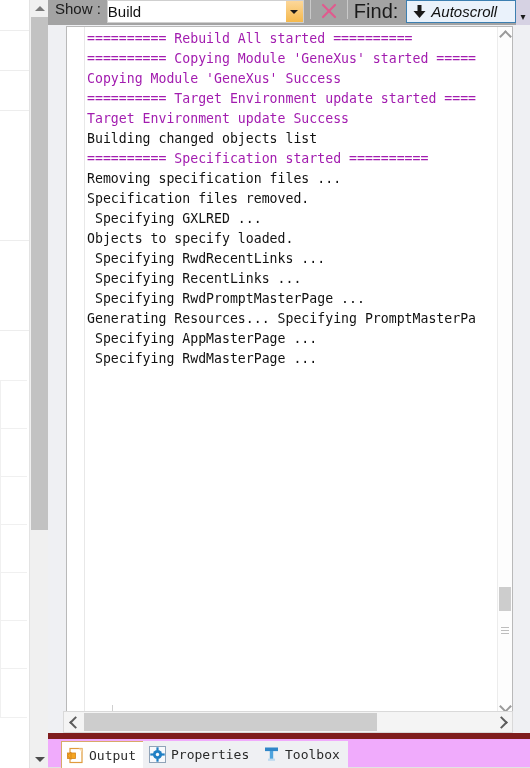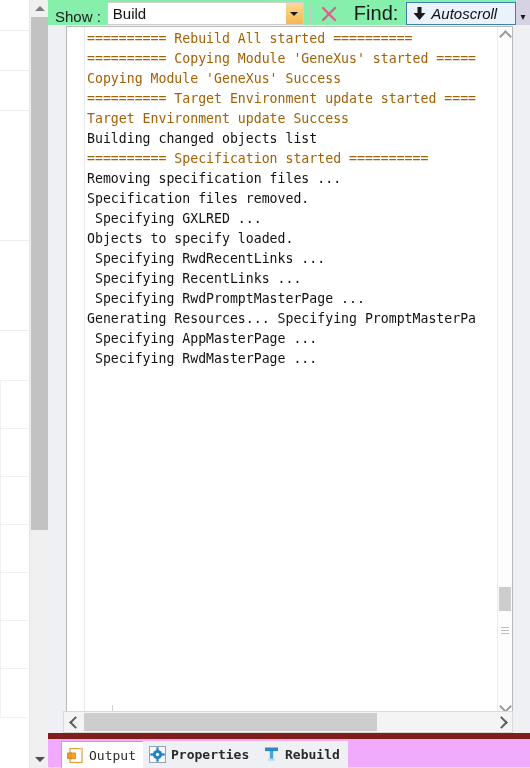--- a/index.html
+++ b/index.html
@@ -46,32 +46,32 @@
 
   
   .panel {
     position: absolute; left: 48px; top: 0; width: 482px; height: 768px;
     background: #eff0f3;
   }
 
   
   .toolbar {
     position: absolute; left: 0; top: 0; width: 482px; height: 25px;
-    background: #86efac;
-    display: flex; align-items: flex-end;
+    background: #a3a3a3;
+    display: flex; align-items: flex-start;
   }
   .tb-label {
     font-size: 15px; color: #1a1a1a; margin-left: 7px; white-space: nowrap;
     font-family: "Liberation Sans", sans-serif;
   }
   .combo {
     position: relative; margin-left: 6px; width: 195px; height: 21px;
     background: #ffffff; border: 1px solid #cfcfcf; display: flex; align-items: center;
   }
-  .combo .val { font-size: 15px; color: #111; padding-left: 5px; white-space: nowrap; }
+  .combo .val { font-size: 15px; color: #111; white-space: nowrap; }
   .combo .arrowbox {
     position: absolute; right: 0; top: 0; width: 17px; height: 21px;
     background: linear-gradient(#fcd79a, #f5b94d);
     display: flex; align-items: center; justify-content: center;
   }
   .combo .arrowbox .tri.down { border-top-color:#1a1a1a; border-left-width:4px; border-right-width:4px; border-top-width:4px; }
 
   .sep { width: 1px; height: 19px; background: #c9c9c9; margin: 0 6px; }
 
   .clear-btn {
@@ -107,21 +107,21 @@
   }
   .lines {
     position: absolute; left: 20px; top: 2px; right: 14px; bottom: 0;
     font-family: "DejaVu Sans Mono", monospace;
     font-size: 13.2px;
     line-height: 20px;
     white-space: pre;
     overflow: hidden;
   }
   .ln { height: 20px; }
-  .ln.green { color: #a16207; }
+  .ln.green { color: #a21caf; }
   .ln.black { color: #111111; }
 
   
   .vscroll {
     position: absolute; right: 0; top: 0; width: 14px; height: 100%;
     background: #fdfdfd; border-left: 1px solid #ececec;
   }
   .vscroll .vbtn {
     position: absolute; left: 0; width: 14px; height: 15px;
     display: flex; align-items: center; justify-content: center;
@@ -165,21 +165,21 @@
   }
   .tab {
     position: absolute; top: 2px; height: 27px;
     display: flex; align-items: center; box-sizing: border-box;
     padding: 0 8px 0 5px;
   }
   .tab.active {
     background: #ffffff; border: 1px solid #d8a96a; border-bottom: none;
   }
   .tab.idle {
-    background: #eff0f3; border: 1px solid transparent; border-right: 1px solid #cfd0d4; font-weight: bold;
+    background: #eff0f3; border: 1px solid transparent; border-right: 1px solid #cfd0d4;
   }
   .tab .tlabel {
     font-family: "DejaVu Sans Mono", monospace;
     font-size: 13px; color: #2a2a2a; margin-left: 5px; white-space: nowrap;
   }
   .ticon { width: 17px; height: 17px; position: relative; flex: none; }
 
   .tabbar .baseline {
     position: absolute; left: 0; bottom: 6px; width: 482px; height: 1px; background: #e2e2e2;
   }
@@ -320,17 +320,17 @@
     </div>
 
     <div class="tab idle" style="left:209px; border-right:none;">
       <span class="ticon">
         <svg width="17" height="17" viewBox="0 0 17 17">
           <rect x="2" y="1.5" width="13" height="3.6" fill="#2f86c8"></rect>
           <rect x="6.8" y="5" width="3.4" height="8" fill="#4ea3dd"></rect>
           <rect x="5" y="12.6" width="7" height="2.2" fill="#bcd9ef"></rect>
         </svg>
       </span>
-      <span class="tlabel">Rebuild</span>
+      <span class="tlabel">Toolbox</span>
     </div>
   </div>
 
 </div>
 
 </body></html>

